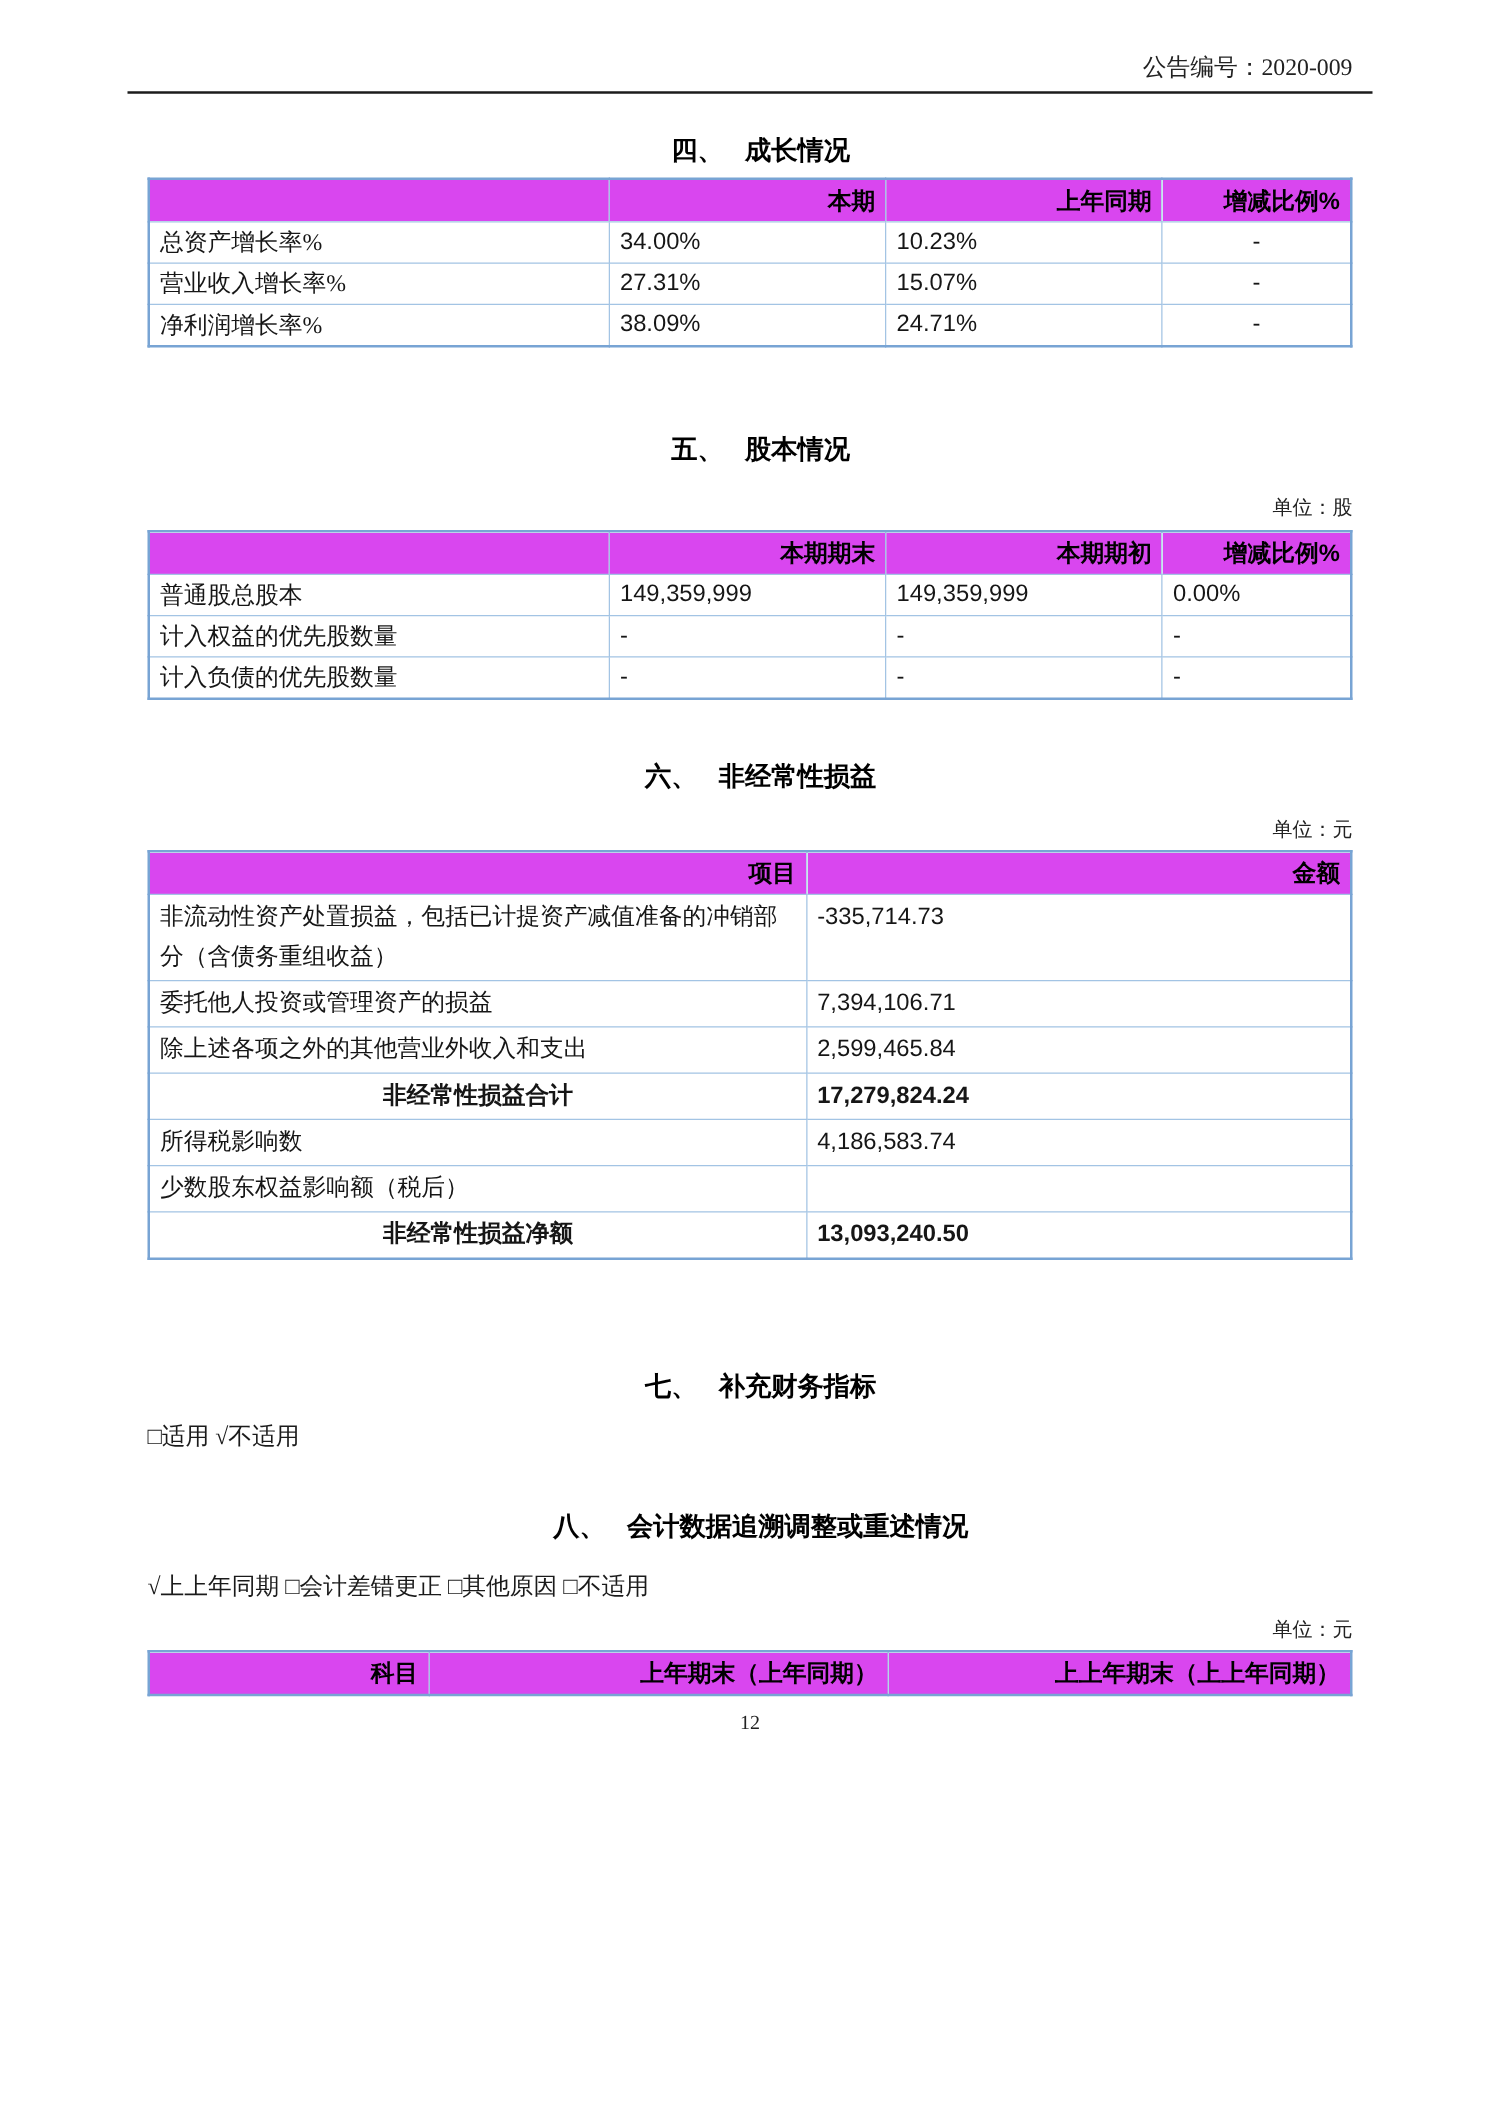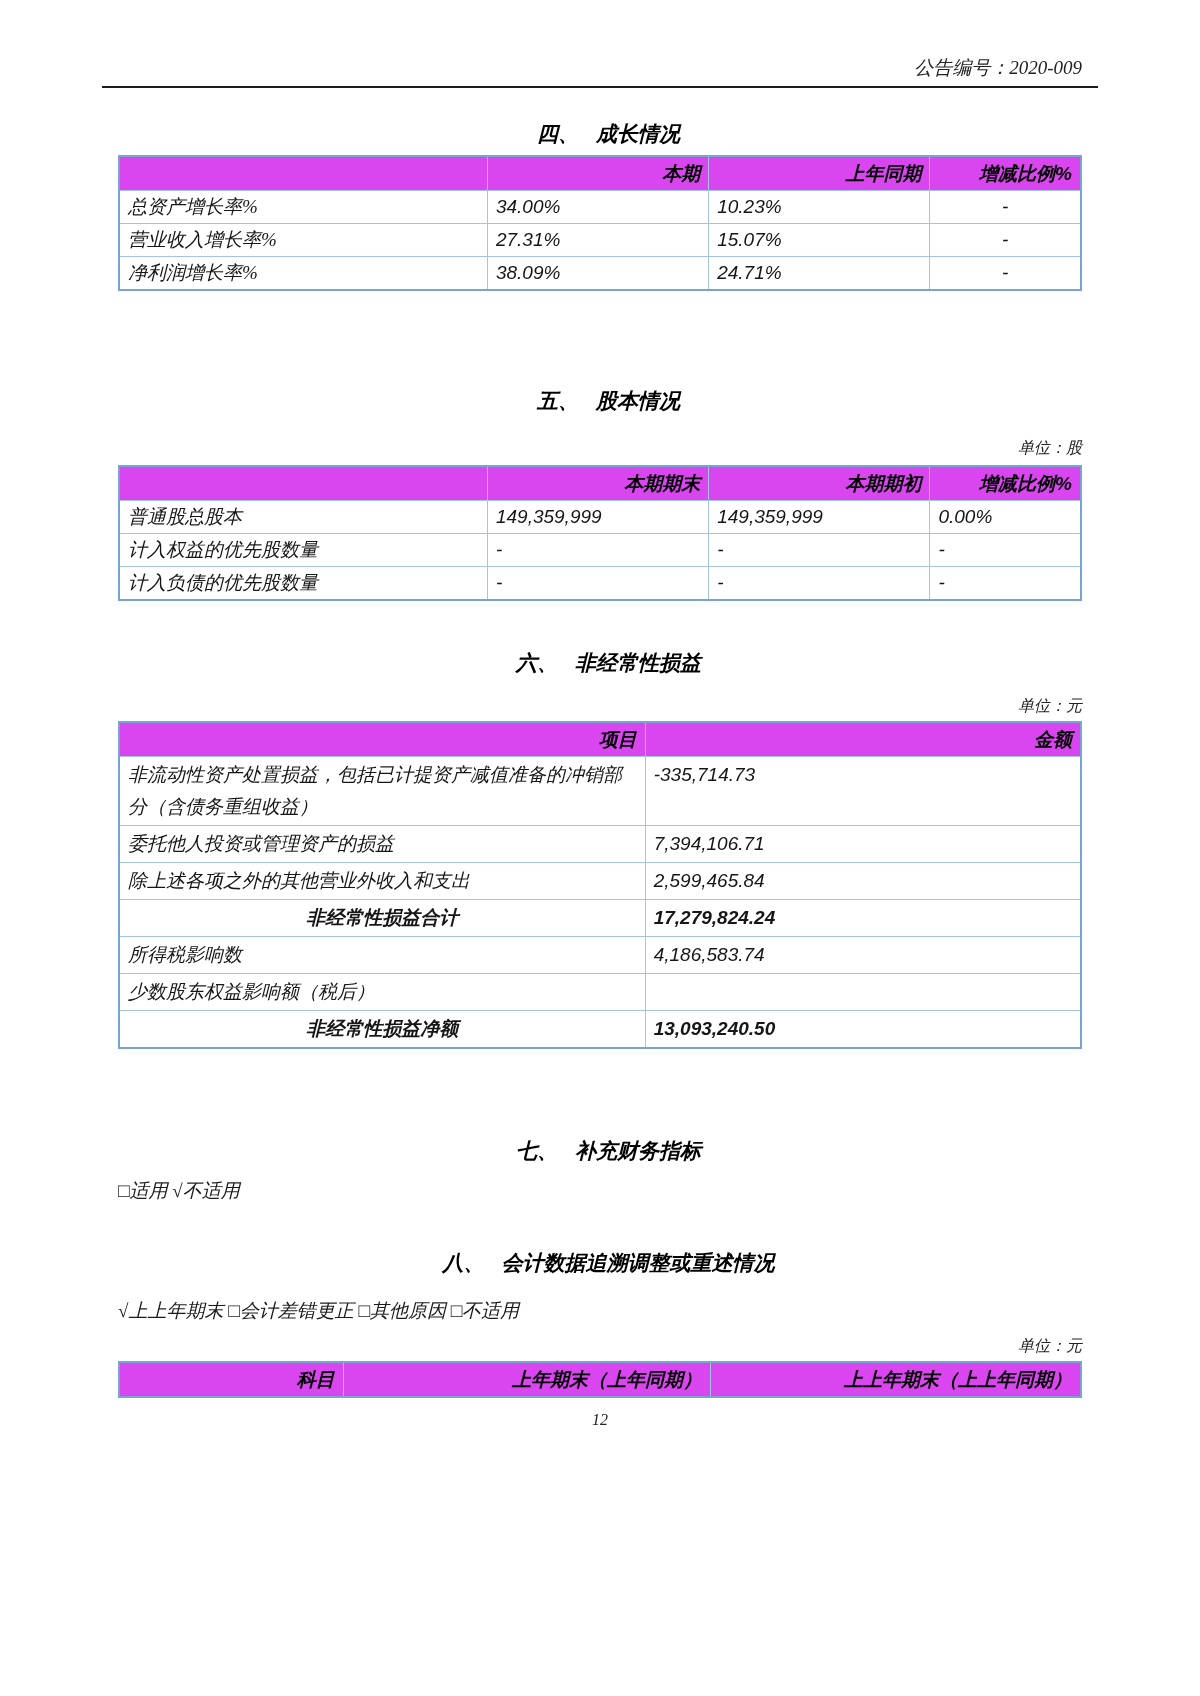--- a/index.html
+++ b/index.html
@@ -2,34 +2,34 @@
 <html><head>
 <meta charset="utf-8">
 <style>
   html,body { margin:0; padding:0; background:#ffffff; }
   body {
     width:1200px; height:1696px;
     font-family:"Liberation Serif","DejaVu Serif",serif;
     color:#1a1a1a;
     -webkit-font-smoothing:antialiased;
   }
-  .page { margin:0 118px; padding-top:57px; width:964px;font-style:italic; }
+  .page { margin:0 118px; padding-top:44px; width:964px; }
 
   
   .doc-number { text-align:right; font-size:19px; color:#222; line-height:22px; }
   .header-rule { border-bottom:2px solid #1c1c1c; margin:7px -16px 0 -16px; }
 
   
   .sec-heading {
     font-family:"Liberation Sans","DejaVu Sans",sans-serif;
     font-weight:700; font-size:21px; color:#000;
     margin:0; line-height:24px;text-align:center;
   }
   .sec-num { display:inline-block; width:76px; }
-  .mt-sec5 { margin-top:98px; }
+  .mt-sec5 { margin-top:70px; }
   .mt-sec6 { margin-top:50px; }
   .mt-sec7 { margin-top:90px; }
   .mt-sec8 { margin-top:49px; }
 
   .unit-label { text-align:right; font-size:16px; color:#222; margin-top:24px; margin-bottom:6px; line-height:22px; }
   .unit-label.tight { margin-top:20px; margin-bottom:4px; }
   .unit-label.tighter { margin-top:13px; margin-bottom:4px; }
 
   
   table.fin {
@@ -215,21 +215,21 @@
   <h2 class="sec-heading mt-sec7">
     <span class="sec-num">七、</span><span>补充财务指标</span>
   </h2>
 
   <div class="option-line applicability">□适用 √不适用</div>
 
   <h2 class="sec-heading mt-sec8">
     <span class="sec-num">八、</span><span>会计数据追溯调整或重述情况</span>
   </h2>
 
-  <div class="option-line restate-options">√上上年期末 □会计差错更正 □其他原因 □不适用</div>
+  <div class="option-line restate-options">√上上年同期 □会计差错更正 □其他原因 □不适用</div>
 
   <div class="unit-label tighter">单位：元</div>
 
   <table class="fin" id="t4">
     <colgroup>
         <col style="width:23.3%">
         <col style="width:38.2%">
         <col style="width:38.5%">
       </colgroup>
     <thead>

